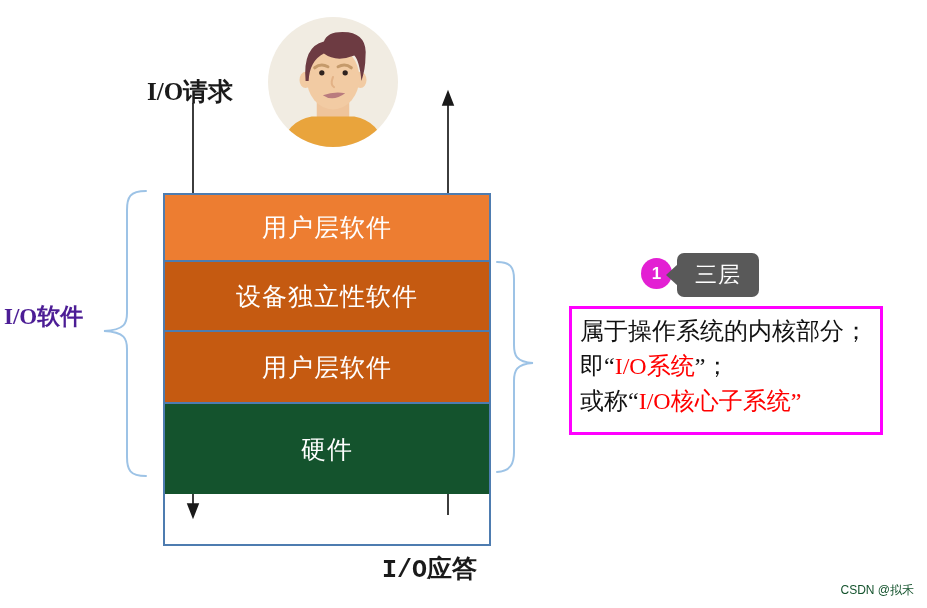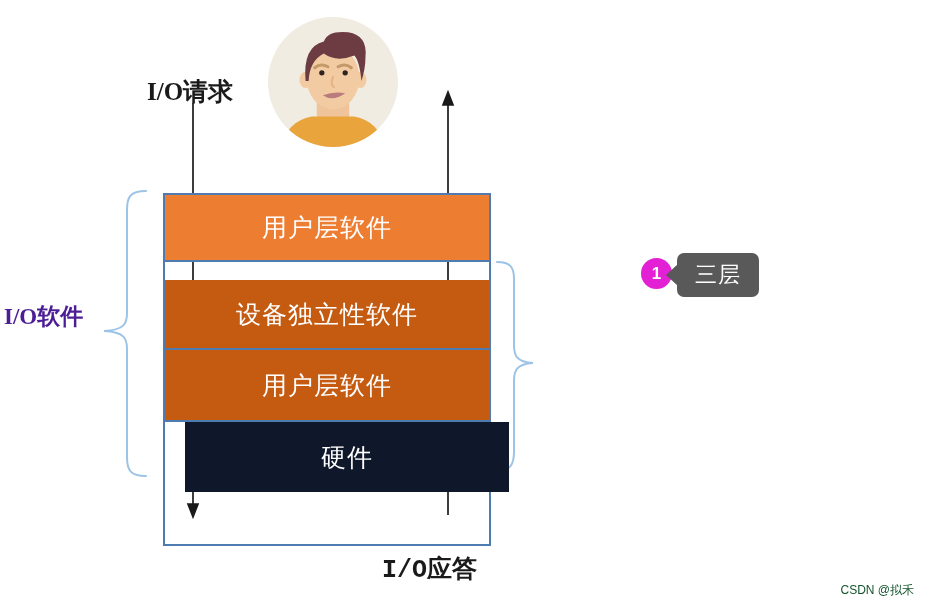--- a/index.html
+++ b/index.html
@@ -16,23 +16,23 @@
   .io-request { left:147px; top:75px; }
   .io-reply   { left:382px; top:552px;font-family:Liberation Mono, monospace; }
 
   .stack { position:absolute; left:163px; top:193px; width:328px; height:353px; border:2px solid #4E7CB0; }
   .layer {
     width:100%; display:flex; align-items:center; justify-content:center;
     color:#fff; font-size:25px; letter-spacing:1px; border-bottom:2px solid #4E7CB0;
   }
   .layer:last-child { border-bottom:none; }
   .layer-user { height:67px; background:#ED7D31; }
-  .layer-kernel { height:70px; background:#C55A11;margin-top:18px; }
+  .layer-kernel { height:70px; background:#C55A11; }
   .layer-kernel-mid { height:72px; background:#C55A11; }
-  .layer-hw { height:70px; background:#0f172a;margin-left:20px; }
+  .layer-hw { height:90px; background:#14532d; }
 
   .stack-caption {
     position:absolute; left:4px; top:300px; width:130px;
     color:#4c1d95; font-weight:700; font-size:23px; line-height:34px;
   }
 
   .note {
     position:absolute; left:569px; top:306px; width:314px; height:129px;
     border:3px solid #FF00FF; padding:5px 8px;
     font-size:24px; line-height:35px; color:#111; white-space:nowrap;
@@ -164,15 +164,20 @@
       <span>硬件</span>
     </div>
   </div>
 
   <div class="badge">1</div>
   <div class="tooltip">
     <span class="tooltip-pointer"></span>
     <span>三层</span>
   </div>
 
+  <div class="note">
+    <div>属于操作系统的内核部分；</div>
+    <div><span>即“</span><span class="hl">I/O系统</span><span>”；</span></div>
+    <div><span>或称“</span><span class="hl">I/O核心子系统”</span></div>
+  </div>
 
   <div class="watermark">CSDN @拟禾</div>
 </div>
 
 </body></html>

